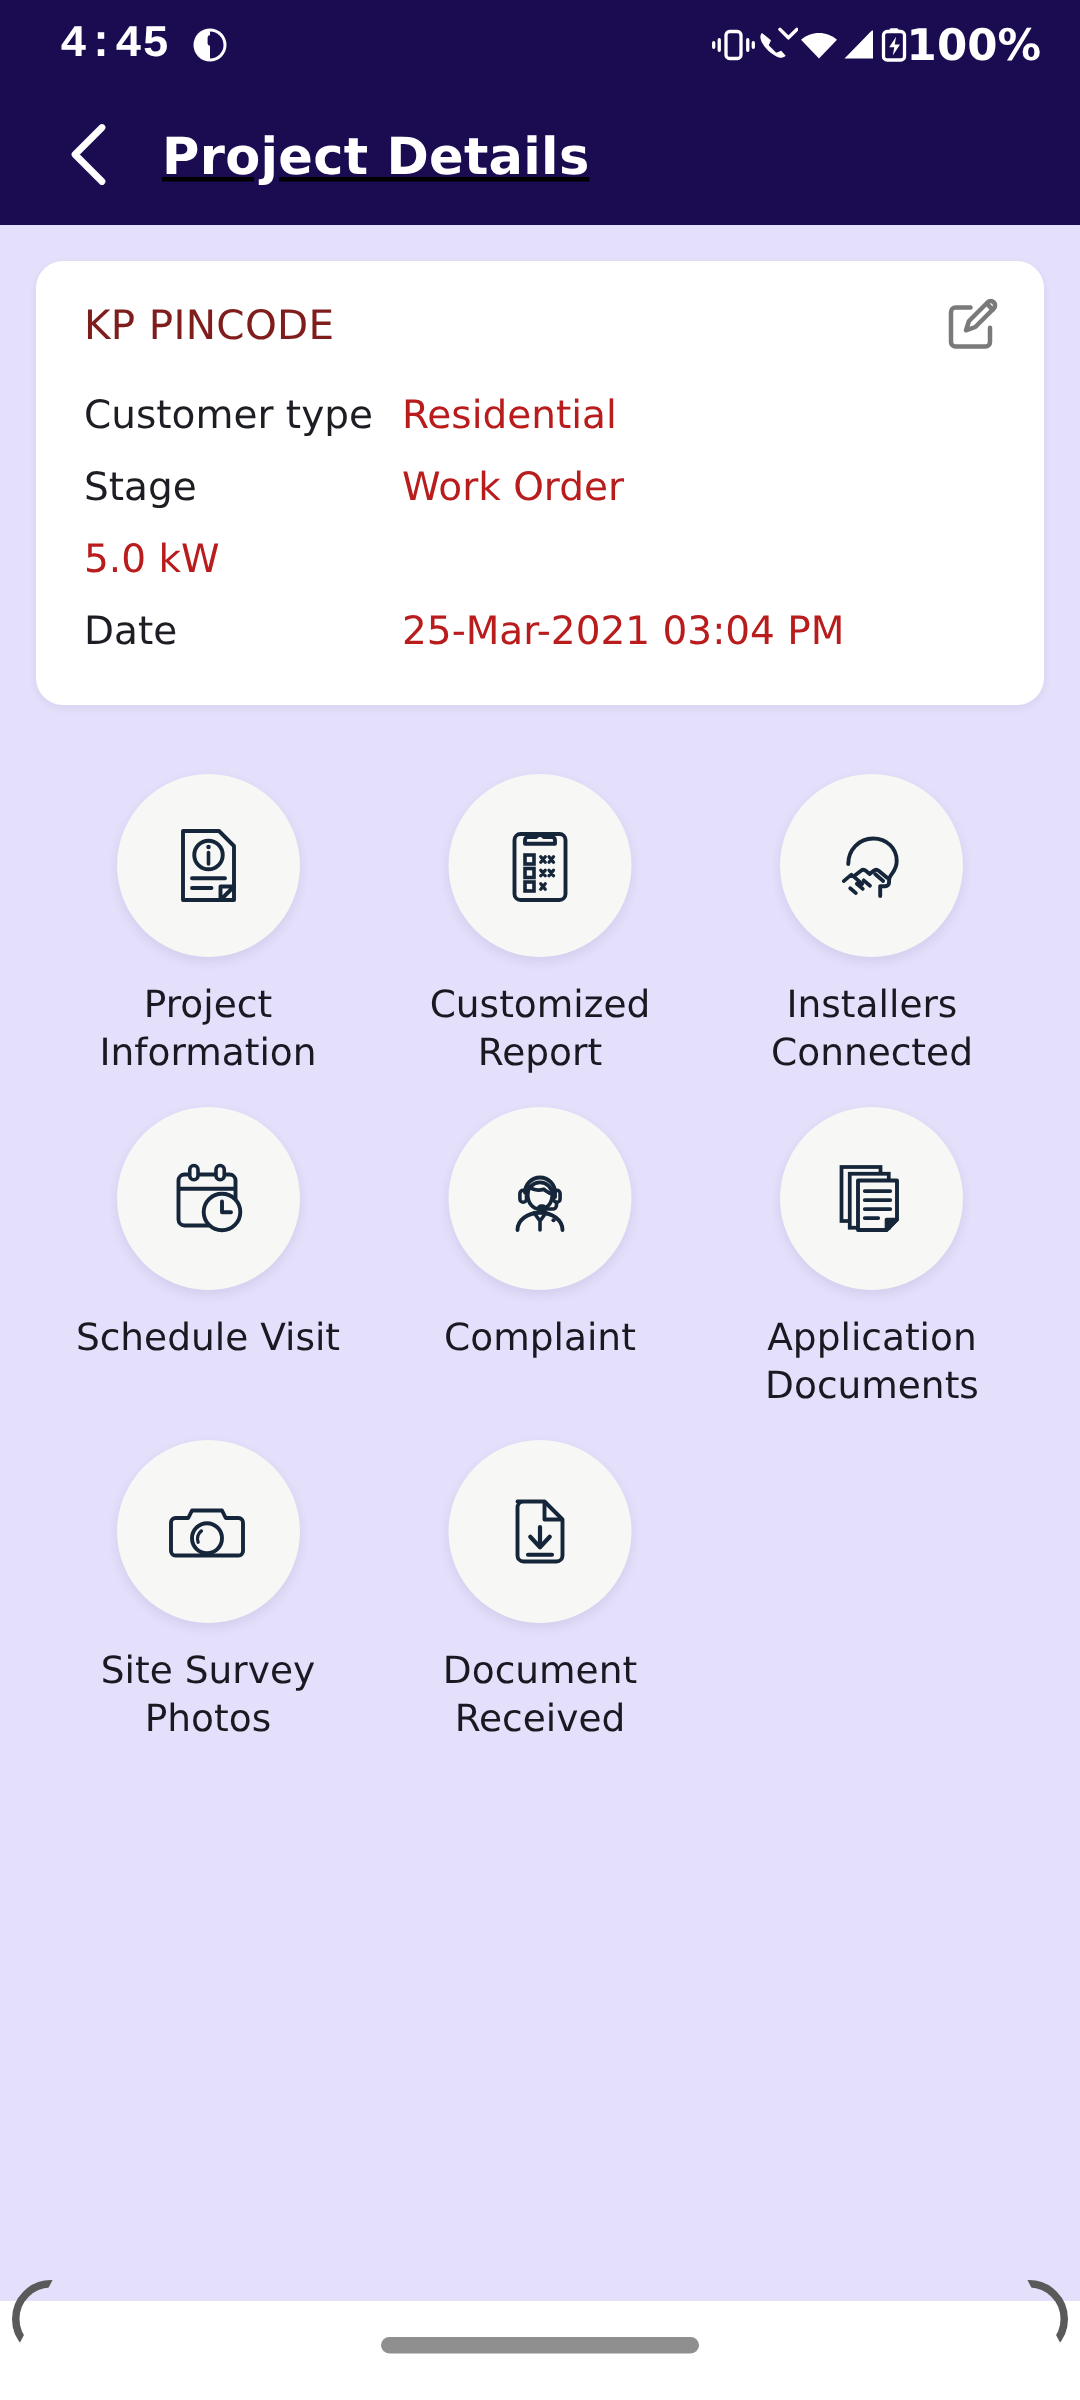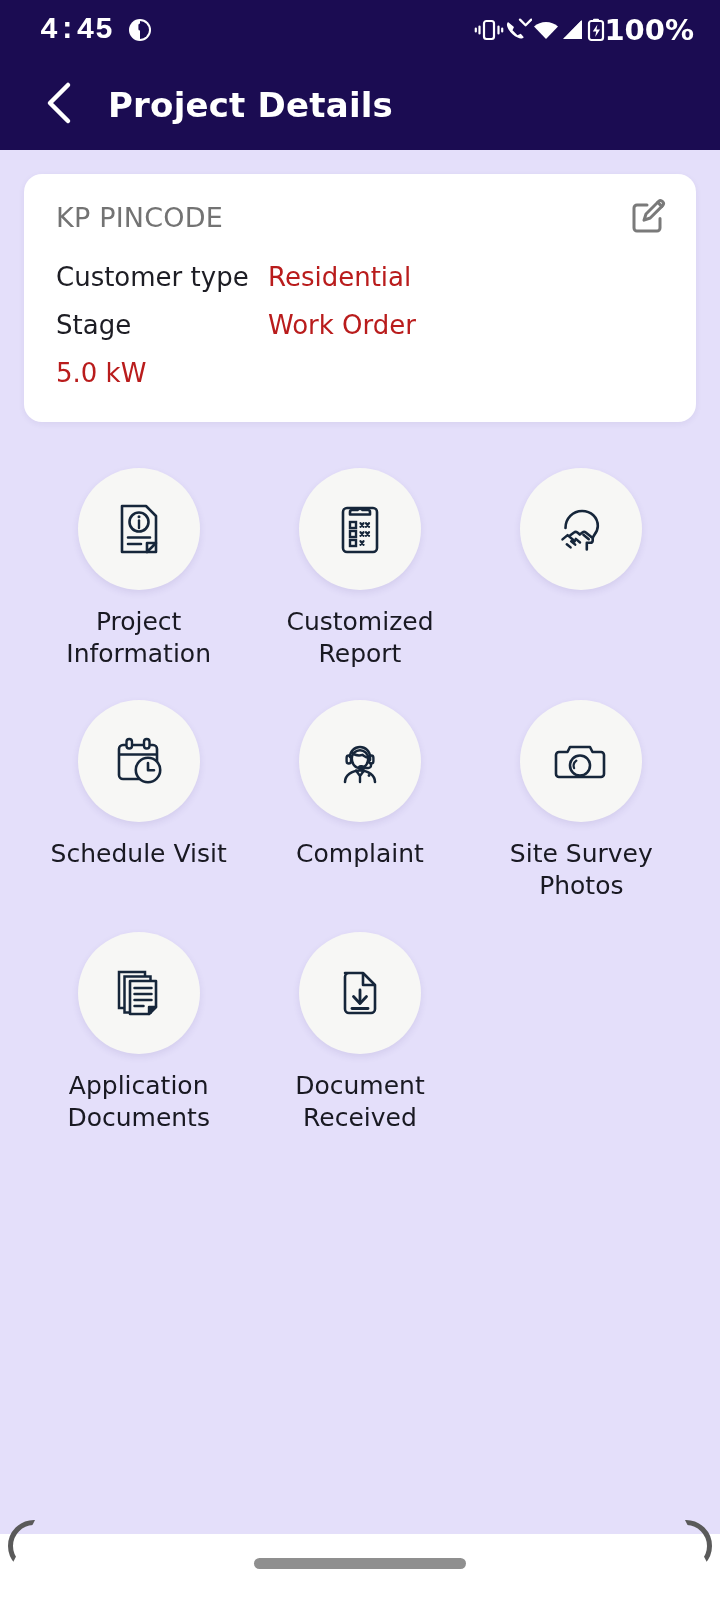--- a/index.html
+++ b/index.html
@@ -39,20 +39,21 @@
     line-height:1; margin-left:-2px;
   }
 
   
   .appbar {
     height:90px;
     background:#1B0C52;
     display:flex; align-items:center;
     padding:0 0 0 32px;
     flex:0 0 auto;
+    text-decoration:underline;
   }
   .back-btn {
     width:56px; height:56px;
     display:flex; align-items:center; justify-content:center;
     cursor:pointer;
   }
   .appbar-title {
     color:#ffffff;
     font-size:34px;
     font-weight:700;
@@ -72,21 +73,21 @@
   .card {
     margin:24px 24px 0 24px;
     background:#ffffff;
     border-radius:18px;
     padding:28px 30px 30px 32px;
     box-shadow:0 2px 6px rgba(60,40,120,0.07);
     position:relative;
   }
   .card-title {
     font-size:27px;
-    color:#737373;
+    color:#7f1d1d;
     letter-spacing:0.2px;
     margin-bottom:26px;
   }
   .edit-btn {
     position:absolute; top:22px; right:26px;
     width:44px; height:44px;
     display:flex; align-items:center; justify-content:center;
     cursor:pointer;
   }
   .rows { display:flex; flex-direction:column; }
@@ -106,21 +107,21 @@
     font-size:26px; color:#b91c1c;
     line-height:1.42;
     white-space:pre-line;
   }
 
   
   .grid {
     margin-top:46px;
     display:grid;
     grid-template-columns:repeat(3,1fr);
-    row-gap:30px;
+    row-gap:20px;
     padding:0 28px;
   }
   .tile {
     display:flex; flex-direction:column;
     align-items:center;
     cursor:pointer;
   }
   .tile-circle {
     width:122px; height:122px;
     border-radius:50%;
@@ -252,20 +253,24 @@
           <div class="row-label">Customer type</div>
           <div class="row-value">Residential</div>
         </div>
         <div class="row">
           <div class="row-label">Stage</div>
           <div class="row-value">Work Order</div>
         </div>
         <div class="row">
           <div class="row-value">5.0 kW</div>
         </div>
+        <div class="row">
+          <div class="row-label">Date</div>
+          <div class="row-value">25-Mar-2021 03:04 PM</div>
+        </div>
       </div>
     </div>
 
     <div class="grid">
 
       <div class="tile">
         <div class="tile-circle">
           <span>
             <svg width="62" height="62" viewBox="0 0 62 62">
               <path d="M14 8h24l10 10v36H14z" fill="none" stroke="#16263A" stroke-width="2.6" stroke-linejoin="round"></path>
@@ -304,20 +309,22 @@
         <div class="tile-circle">
           <span>
             <svg width="62" height="62" viewBox="0 0 62 62">
               <path d="M15.5 30c0-9.6 7.3-17 16.6-17 9 0 15.7 6.4 15.7 15 0 4.6-1.9 6.9-3.6 9.1-1.1 1.4-1.5 2.3-1.5 3.7v1.6c0 1.4-1.1 2.4-2.5 2.4h-3.4v6.6" fill="none" stroke="#16263A" stroke-width="2.6" stroke-linecap="round" stroke-linejoin="round"></path>
               <path d="M20.3 37.3l3.7-2.8c1-.8 2.4-.7 3.4.1l2.4 2 2.6-2.1c1-.8 2.4-.8 3.4 0l5.6 4.6" fill="none" stroke="#16263A" stroke-width="2.6" stroke-linecap="round" stroke-linejoin="round"></path>
               <path d="M12.5 41.4l5.1-4.3 7.2 6.2M16.8 46.2l3.8 3.2M21.2 43.2l4 3.4M25.8 40.9l4.2 3.6" fill="none" stroke="#16263A" stroke-width="2.5" stroke-linecap="round" stroke-linejoin="round"></path>
               <path d="M33.4 36.7l5.4 4.6" fill="none" stroke="#16263A" stroke-width="2.5" stroke-linecap="round"></path>
             </svg>
           </span>
         </div>
+        <div class="tile-label">Installers
+Connected</div>
       </div>
 
       <div class="tile">
         <div class="tile-circle">
           <span>
             <svg width="62" height="62" viewBox="0 0 62 62">
               <rect x="11" y="15" width="38" height="34" rx="4" fill="none" stroke="#16263A" stroke-width="2.6"></rect>
               <path d="M11 24.5h38" stroke="#16263A" stroke-width="2.6"></path>
               <rect x="18.5" y="9" width="5.5" height="9.5" rx="2.7" fill="#F7F7F5" stroke="#16263A" stroke-width="2.4"></rect>
               <rect x="36" y="9" width="5.5" height="9.5" rx="2.7" fill="#F7F7F5" stroke="#16263A" stroke-width="2.4"></rect>
@@ -347,50 +354,50 @@
           </span>
         </div>
         <div class="tile-label">Complaint</div>
       </div>
 
 
       <div class="tile">
         <div class="tile-circle">
           <span>
             <svg width="62" height="62" viewBox="0 0 62 62">
-              <path d="M10 22h8.5l2.5-5h20l2.5 5H52a3 3 0 0 1 3 3v19a3 3 0 0 1-3 3H10a3 3 0 0 1-3-3V25a3 3 0 0 1 3-3z" transform="translate(-1,0)" fill="none" stroke="#16263A" stroke-width="2.6" stroke-linejoin="round"></path>
-              <circle cx="30" cy="35.5" r="10" fill="none" stroke="#16263A" stroke-width="2.6"></circle>
-              <path d="M26.3 30.6a6.6 6.6 0 0 0-2.2 7.6" fill="none" stroke="#16263A" stroke-width="2.2" stroke-linecap="round"></path>
-            </svg>
-          </span>
-        </div>
-        <div class="tile-label">Site Survey
-Photos</div>
-      </div>
-
-      <div class="tile">
-        <div class="tile-circle">
-          <span>
-            <svg width="62" height="62" viewBox="0 0 62 62">
               <rect x="11" y="10" width="26" height="36" fill="#F7F7F5" stroke="#16263A" stroke-width="2.5"></rect>
               <rect x="16.5" y="14.5" width="26" height="36" fill="#F7F7F5" stroke="#16263A" stroke-width="2.5"></rect>
               <path d="M22 19h26v26l-7 7H22z" fill="#F7F7F5" stroke="#16263A" stroke-width="2.6" stroke-linejoin="round"></path>
               <path d="M48 45l-7 7v-7z" fill="#16263A" stroke="#16263A" stroke-width="2.4" stroke-linejoin="round"></path>
               <path d="M26.5 26h17M26.5 32h17M26.5 38h17M26.5 44h9" stroke="#16263A" stroke-width="2.5" stroke-linecap="round"></path>
             </svg>
           </span>
         </div>
         <div class="tile-label">Application
 Documents</div>
       </div>
 
       <div class="tile">
         <div class="tile-circle">
           <span>
             <svg width="62" height="62" viewBox="0 0 62 62">
+              <path d="M10 22h8.5l2.5-5h20l2.5 5H52a3 3 0 0 1 3 3v19a3 3 0 0 1-3 3H10a3 3 0 0 1-3-3V25a3 3 0 0 1 3-3z" transform="translate(-1,0)" fill="none" stroke="#16263A" stroke-width="2.6" stroke-linejoin="round"></path>
+              <circle cx="30" cy="35.5" r="10" fill="none" stroke="#16263A" stroke-width="2.6"></circle>
+              <path d="M26.3 30.6a6.6 6.6 0 0 0-2.2 7.6" fill="none" stroke="#16263A" stroke-width="2.2" stroke-linecap="round"></path>
+            </svg>
+          </span>
+        </div>
+        <div class="tile-label">Site Survey
+Photos</div>
+      </div>
+
+      <div class="tile">
+        <div class="tile-circle">
+          <span>
+            <svg width="62" height="62" viewBox="0 0 62 62">
               <path d="M16 11h18l12 12v24a4 4 0 0 1-4 4H20a4 4 0 0 1-4-4V15a4 4 0 0 1 4-4z" fill="none" stroke="#16263A" stroke-width="2.6" stroke-linejoin="round"></path>
               <path d="M34 11v12h12" fill="none" stroke="#16263A" stroke-width="2.6" stroke-linejoin="round"></path>
               <path d="M31 28v13" stroke="#16263A" stroke-width="2.8" stroke-linecap="round"></path>
               <path d="M24.5 34.5L31 41.5l6.5-7" fill="none" stroke="#16263A" stroke-width="2.8" stroke-linecap="round" stroke-linejoin="round"></path>
               <path d="M23 46.5h16" stroke="#16263A" stroke-width="2.8" stroke-linecap="round"></path>
             </svg>
           </span>
         </div>
         <div class="tile-label">Document
 Received</div>

